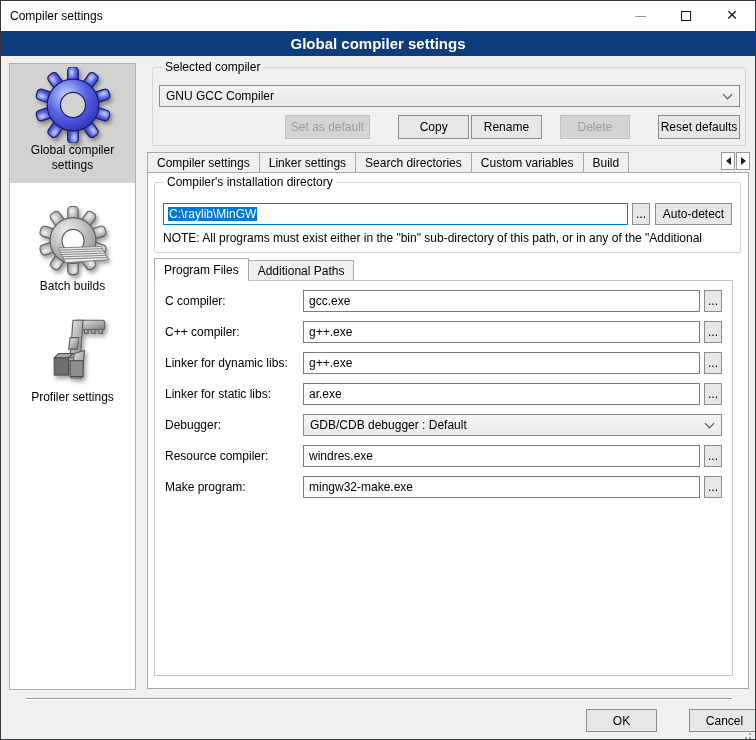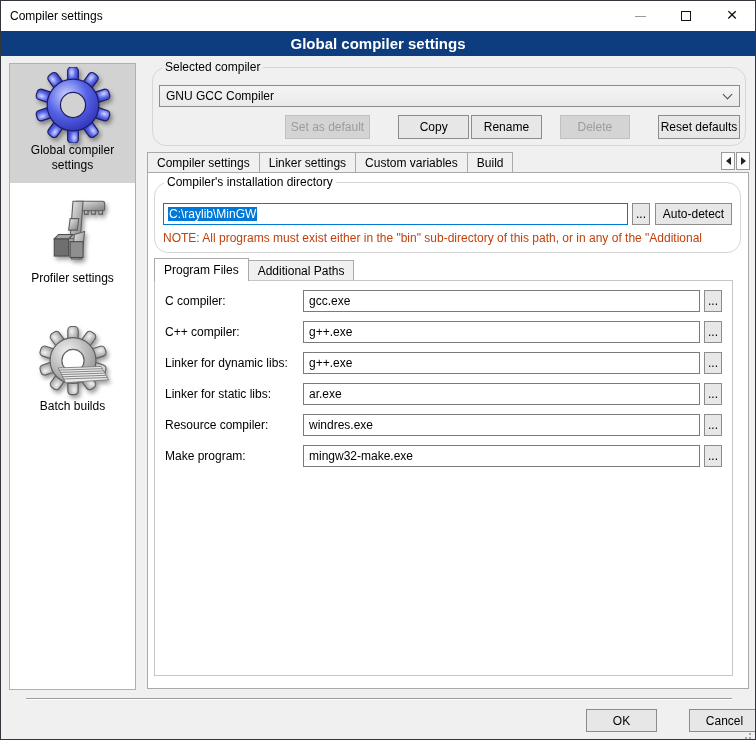--- a/index.html
+++ b/index.html
@@ -24,21 +24,21 @@
   
   .sidebar{position:absolute;left:8px;top:62px;width:127px;height:627px;background:#fff;
     border:1px solid #b0b0b0;overflow:hidden;}
   .side-item{display:flex;flex-direction:column;align-items:center;cursor:default;}
   .side-item .icon-box{display:flex;align-items:center;justify-content:center;}
   .side-label{text-align:center;line-height:15px;padding:0 4px 8px;}
   .item-global{height:119px;background:#d2d2d2;padding-top:3px;}
   .item-profiler{padding-top:12px;height:120px;}
   .item-batch{padding-top:22px;}
   
-  .groupbox{position:absolute;border:1px solid #d6d6d6;border-radius:14px;}
+  .groupbox{position:absolute;border:1px solid #d6d6d6;border-radius:2px;}
   .gb-label{position:absolute;top:-8px;left:9px;padding:0 3px;line-height:14px;}
   .on-gray .gb-label{background:#f0f0f0;}
   .on-white .gb-label{background:#ffffff;}
   
   .btn{background:#e7e7e7;border:1px solid #8c8c8c;display:flex;align-items:center;justify-content:center;
     font-size:12px;cursor:pointer;white-space:nowrap;}
   .btn.disabled{background:#d4d4d4;border-color:#c0c0c0;color:#9c9c9c;cursor:default;}
   .combo{border:1px solid #8c8c8c;background:linear-gradient(#f4f4f4,#eaeaea);
     display:flex;align-items:center;padding-left:6px;cursor:pointer;}
   .chev{width:7px;height:7px;border-right:1px solid #4a4a4a;border-bottom:1px solid #4a4a4a;
@@ -65,21 +65,21 @@
   .tri-left{width:0;height:0;border-top:4px solid transparent;border-bottom:4px solid transparent;border-right:5px solid #222;}
   .tri-right{width:0;height:0;border-top:4px solid transparent;border-bottom:4px solid transparent;border-left:5px solid #222;}
   
   .tabpage{position:absolute;left:146px;top:171px;width:602px;height:517px;background:#fff;border:1px solid #a9a9a9;z-index:1;}
   
   .grp-install{left:153px;top:181px;width:587px;height:71px;}
   .install-row{position:absolute;left:8px;top:20px;right:8px;display:flex;align-items:center;}
   .install-input{flex:1;}
   .browse-btn{width:18px;height:22px;margin-left:4px;flex:none;}
   .autodetect-btn{width:77px;height:22px;margin-left:5px;flex:none;}
-  .note-line{position:absolute;left:8px;top:48px;right:2px;color:#c2410c;white-space:nowrap;overflow:hidden;}
+  .note-line{position:absolute;left:8px;top:48px;right:2px;color:#000000;white-space:nowrap;overflow:hidden;}
   
   .subtabbar{position:absolute;left:153px;top:257px;display:flex;align-items:flex-end;height:22px;z-index:3;}
   .subtabbar .tab{height:20px;}
   .subtabbar .tab.active{height:23px;}
   .subpage{position:absolute;left:153px;top:279px;width:579px;height:396px;background:#fff;border:1px solid #c6c6c6;z-index:2;
     padding:9px 10px;display:flex;flex-direction:column;gap:9px;}
   .field-row{display:flex;align-items:center;height:22px;flex:none;}
   .f-label{width:138px;flex:none;}
   .combo.f-combo{flex:1;height:22px;}
   
@@ -136,50 +136,20 @@
             <rect x="43" y="0" width="14" height="22" rx="5" transform="rotate(288 50 50)"></rect>
             <rect x="43" y="0" width="14" height="22" rx="5" transform="rotate(324 50 50)"></rect>
             <circle cx="50" cy="50" r="34"></circle>
           </g>
           <circle cx="50" cy="50" r="16.5" fill="#d2d2d2" stroke="#1d1d66" stroke-width="1.6"></circle>
         </svg>
       </div>
       <div class="side-label">Global compiler settings</div>
     </div>
 
-    <div class="side-item item-profiler">
-      <div class="icon-box">
-        <svg class="shadowed" width="72" height="76" viewBox="0 0 100 100">
-          <defs>
-            <linearGradient id="gmet" x1="0" y1="0" x2="1" y2="1">
-              <stop offset="0" stop-color="#efefef"></stop>
-                <stop offset="0.5" stop-color="#b4b4b4"></stop>
-                <stop offset="1" stop-color="#7d7d7d"></stop>
-            </linearGradient>
-          </defs>
-          <g stroke="#5f5f5f" stroke-width="1.5" fill="url(#gmet)">
-            <rect x="52" y="6" width="42" height="13" rx="3"></rect>
-            <rect x="56" y="19" width="5" height="5"></rect>
-              <rect x="66" y="19" width="5" height="5"></rect>
-              <rect x="76" y="19" width="5" height="5"></rect>
-              <rect x="86" y="19" width="5" height="5"></rect>
-            <polygon points="50,6 64,6 60,58 46,58"></polygon>
-            <polygon points="46,30 58,30 56,46 44,46"></polygon>
-            <polygon points="52,52 66,48 62,86 48,86"></polygon>
-          </g>
-          <g stroke="#4c4c4c" stroke-width="1.5">
-            <rect x="24" y="58" width="20" height="24" fill="#6f6f6f"></rect>
-            <rect x="46" y="62" width="18" height="22" fill="#8f8f8f"></rect>
-            <polygon points="24,58 30,52 50,52 44,58" fill="#a5a5a5"></polygon>
-          </g>
-        </svg>
-      </div>
-      <div class="side-label">Profiler settings</div>
-    </div>
-
     <div class="side-item item-batch">
       <div class="icon-box">
         <svg class="shadowed" width="74" height="74" viewBox="0 0 100 100">
           <defs>
             <radialGradient id="ggray" cx="0.38" cy="0.32" r="0.85">
               <stop offset="0" stop-color="#f2f2f2"></stop>
                 <stop offset="0.5" stop-color="#b9b9b9"></stop>
                 <stop offset="1" stop-color="#848484"></stop>
             </radialGradient>
           </defs>
@@ -202,20 +172,50 @@
             <line x1="31" y1="61" x2="90" y2="59"></line>
               <line x1="32.5" y1="64" x2="91.5" y2="62"></line>
             <line x1="34" y1="67" x2="93" y2="65"></line>
               <line x1="35.5" y1="70" x2="94.5" y2="68"></line>
             <line x1="37" y1="73" x2="96" y2="71"></line>
           </g>
         </svg>
       </div>
       <div class="side-label">Batch builds</div>
     </div>
+
+    <div class="side-item item-profiler">
+      <div class="icon-box">
+        <svg class="shadowed" width="72" height="76" viewBox="0 0 100 100">
+          <defs>
+            <linearGradient id="gmet" x1="0" y1="0" x2="1" y2="1">
+              <stop offset="0" stop-color="#efefef"></stop>
+                <stop offset="0.5" stop-color="#b4b4b4"></stop>
+                <stop offset="1" stop-color="#7d7d7d"></stop>
+            </linearGradient>
+          </defs>
+          <g stroke="#5f5f5f" stroke-width="1.5" fill="url(#gmet)">
+            <rect x="52" y="6" width="42" height="13" rx="3"></rect>
+            <rect x="56" y="19" width="5" height="5"></rect>
+              <rect x="66" y="19" width="5" height="5"></rect>
+              <rect x="76" y="19" width="5" height="5"></rect>
+              <rect x="86" y="19" width="5" height="5"></rect>
+            <polygon points="50,6 64,6 60,58 46,58"></polygon>
+            <polygon points="46,30 58,30 56,46 44,46"></polygon>
+            <polygon points="52,52 66,48 62,86 48,86"></polygon>
+          </g>
+          <g stroke="#4c4c4c" stroke-width="1.5">
+            <rect x="24" y="58" width="20" height="24" fill="#6f6f6f"></rect>
+            <rect x="46" y="62" width="18" height="22" fill="#8f8f8f"></rect>
+            <polygon points="24,58 30,52 50,52 44,58" fill="#a5a5a5"></polygon>
+          </g>
+        </svg>
+      </div>
+      <div class="side-label">Profiler settings</div>
+    </div>
   </div>
 
   <div class="groupbox on-gray grp-compiler">
     <span class="gb-label">Selected compiler</span>
     <div class="combo compiler-combo">
       <span>GNU GCC Compiler</span>
       <span class="chev"></span>
     </div>
     <div class="compiler-btnrow">
       <span style="width:126px;flex:none;"></span>
@@ -227,20 +227,21 @@
       <span style="width:2px;flex:none;"></span>
       <button class="btn disabled" style="width:73px;margin-left:16px;">Delete</button>
       <span style="width:28px;flex:none;"></span>
       <button class="btn" style="width:82px;">Reset defaults</button>
     </div>
   </div>
 
   <div class="tabbar">
     <div class="tab">Compiler settings</div>
     <div class="tab">Linker settings</div>
+    <div class="tab">Search directories</div>
     <div class="tab">Custom variables</div>
     <div class="tab tab-clip">Build</div>
   </div>
   <div class="tab-arrows">
     <div class="arrow-btn">
         <span class="tri-left"></span>
       </div>
     <div class="arrow-btn">
         <span class="tri-right"></span>
       </div>
@@ -284,20 +285,27 @@
       <input class="f-input" type="text" value="g++.exe" style="">
       <button class="btn browse-btn">...</button>
     </div>
 
     <div class="field-row">
       <span class="f-label">Linker for static libs:</span>
       <input class="f-input" type="text" value="ar.exe" style="">
       <button class="btn browse-btn">...</button>
     </div>
 
+    <div class="field-row">
+      <span class="f-label">Debugger:</span>
+      <div class="combo f-combo">
+        <span>GDB/CDB debugger : Default</span>
+        <span class="chev"></span>
+      </div>
+    </div>
 
     <div class="field-row">
       <span class="f-label">Resource compiler:</span>
       <input class="f-input" type="text" value="windres.exe" style="">
       <button class="btn browse-btn">...</button>
     </div>
 
     <div class="field-row">
       <span class="f-label">Make program:</span>
       <input class="f-input" type="text" value="mingw32-make.exe" style="">

